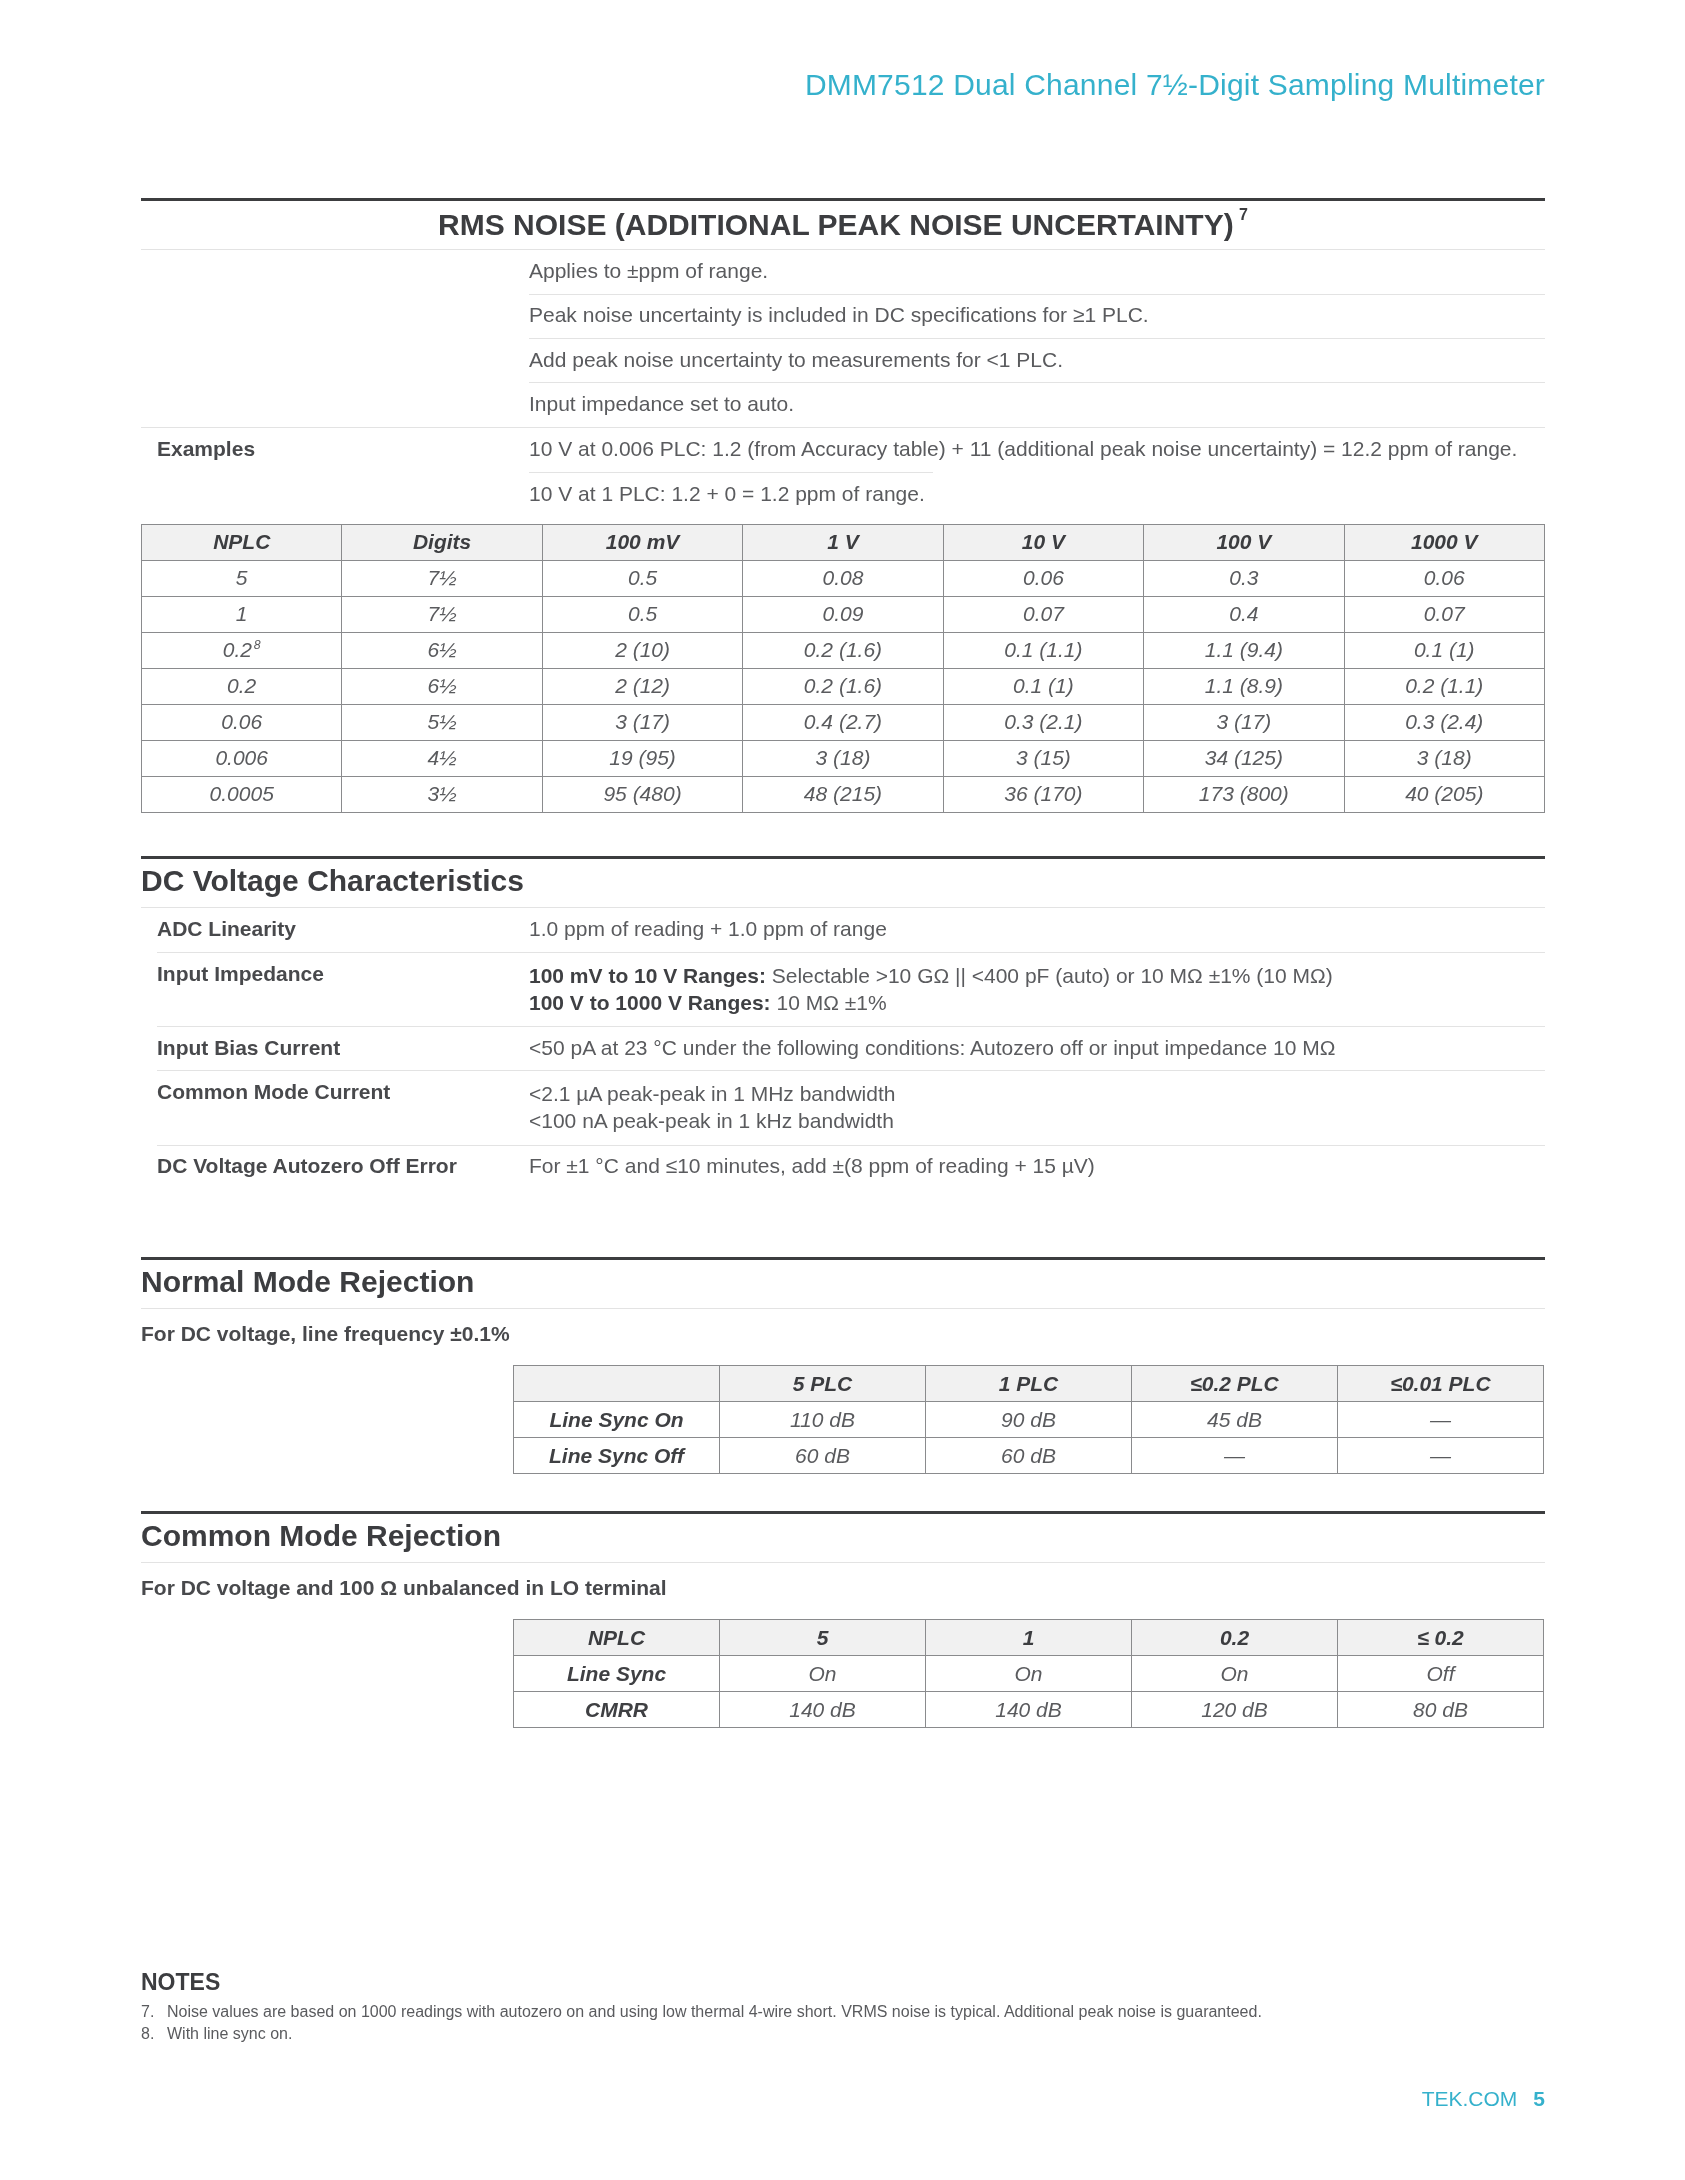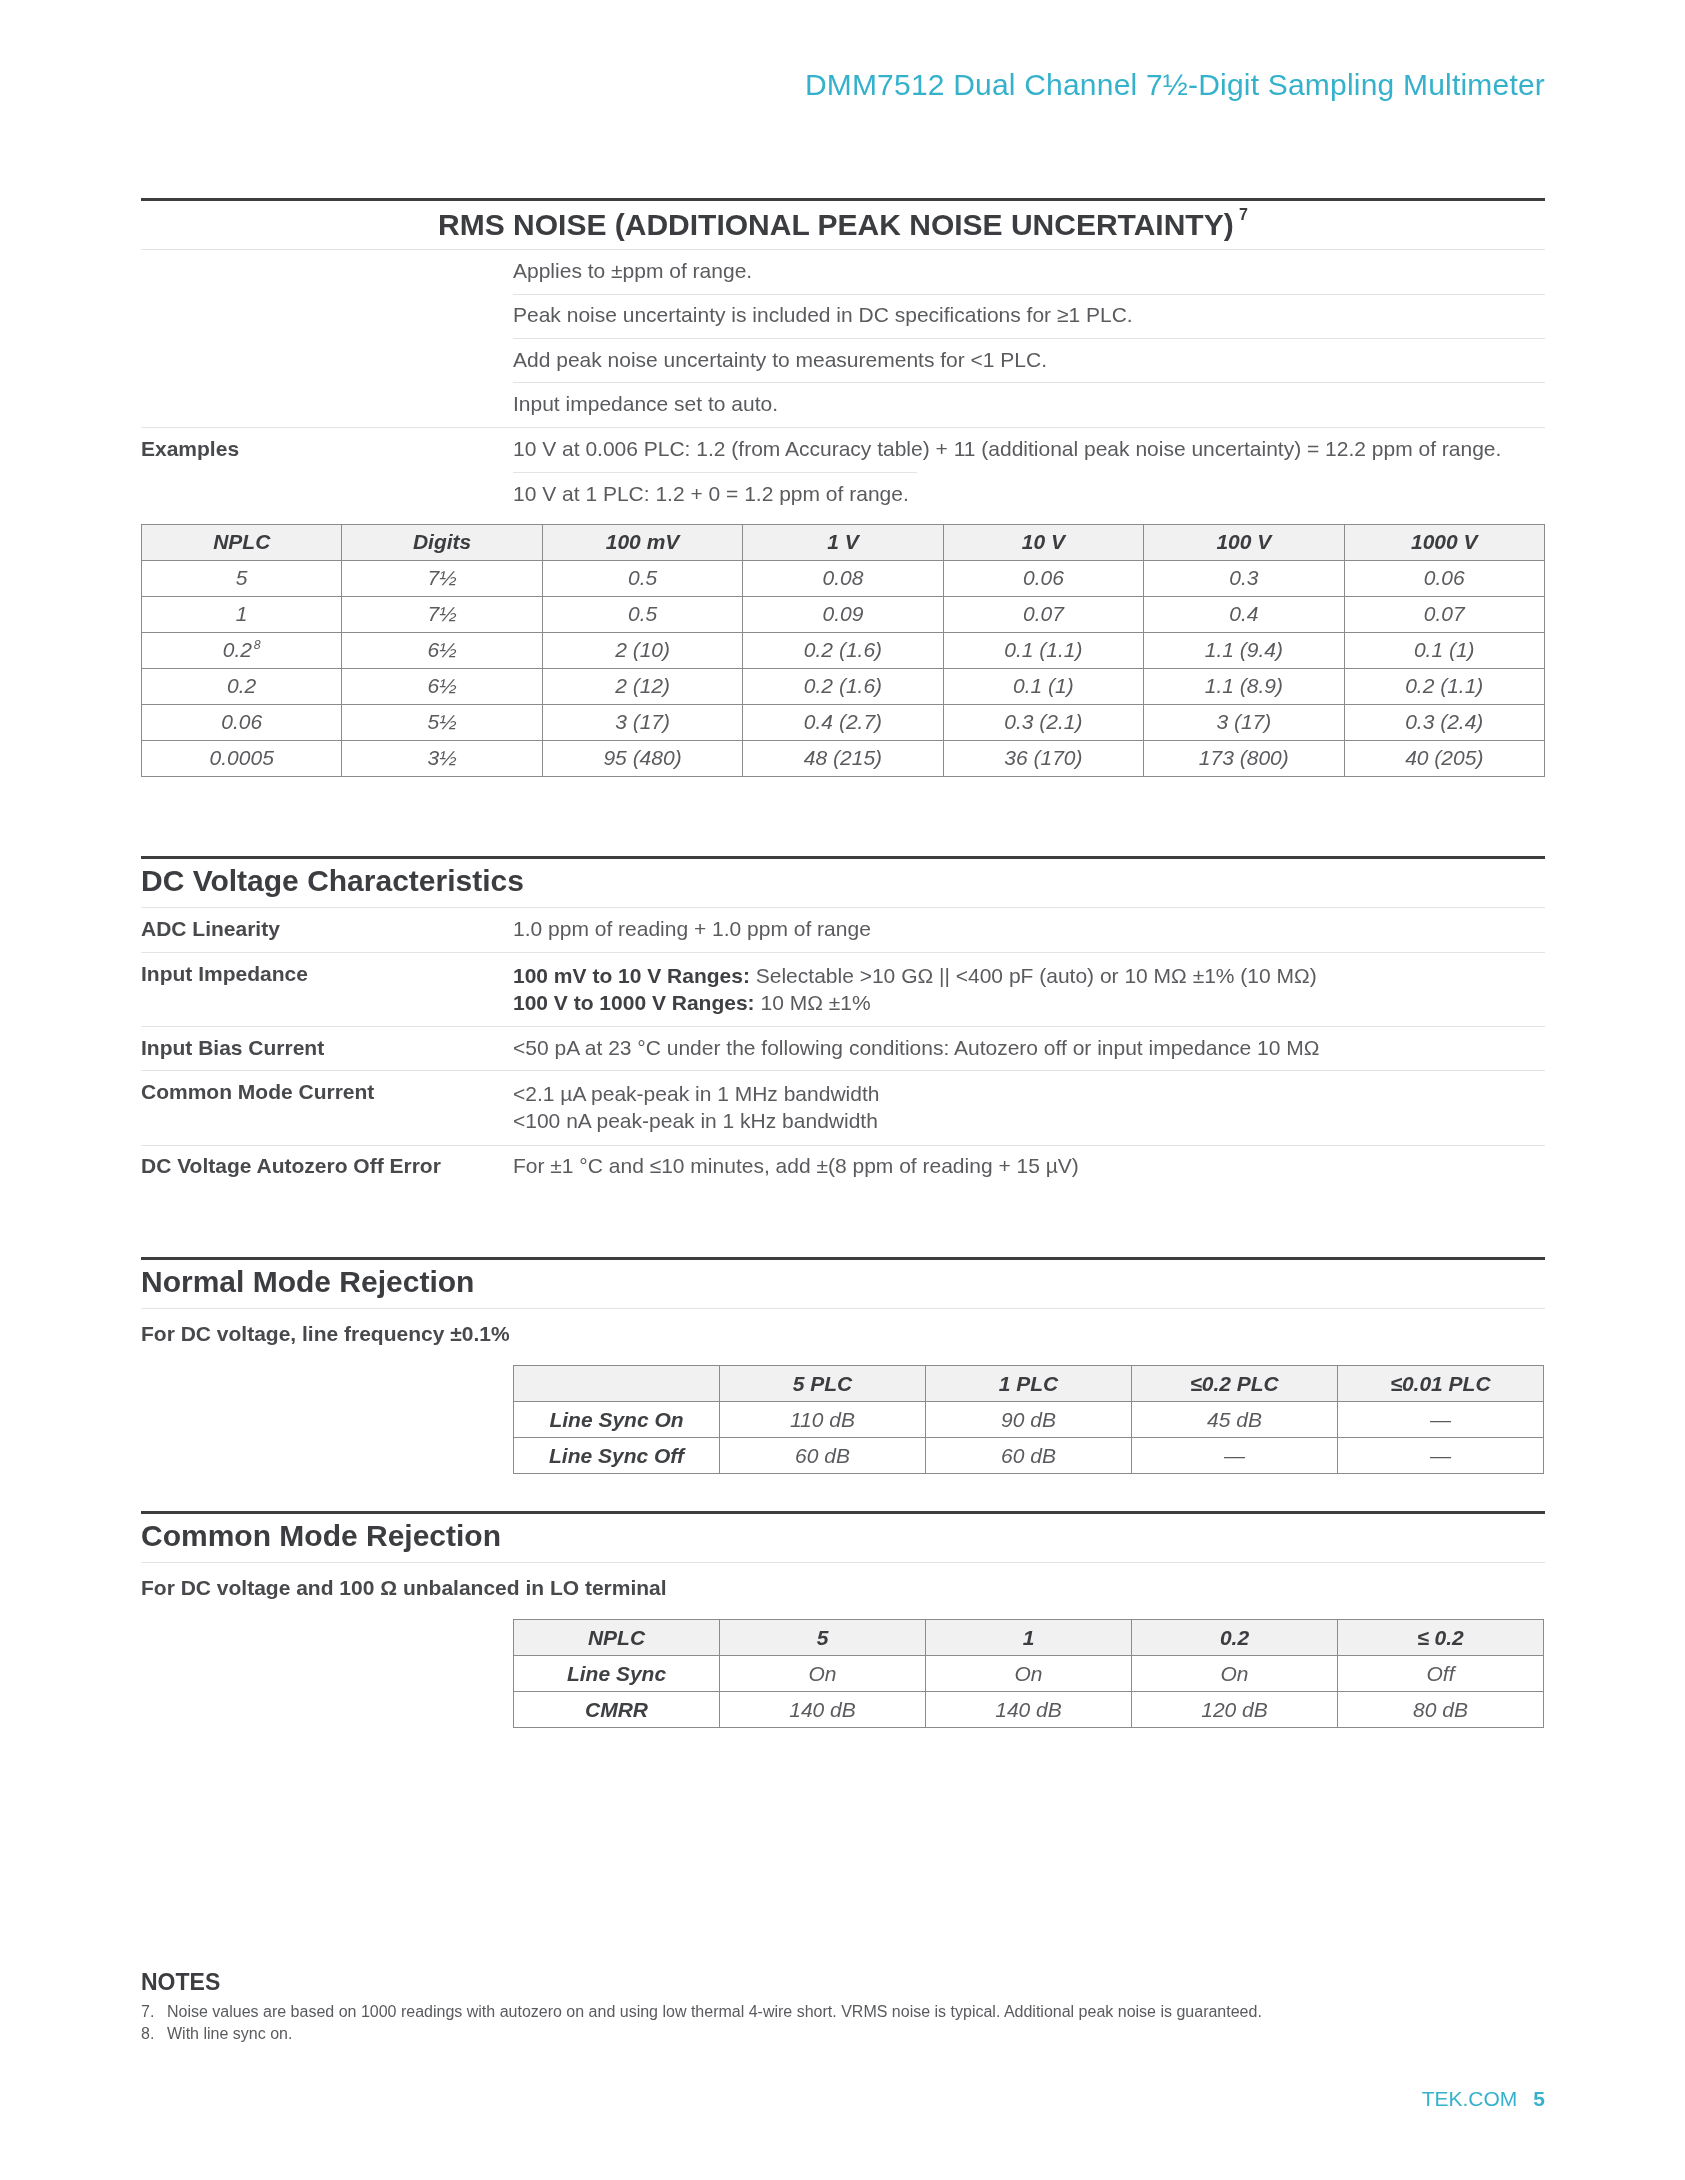--- a/index.html
+++ b/index.html
@@ -3,21 +3,21 @@
 <meta charset="utf-8">
 <style>
   html, body { margin:0; padding:0; background:#ffffff; }
   body { width:1685px; height:2180px; position:relative; font-family:"Liberation Sans", sans-serif; color:#555658; overflow:hidden; }
   .hdr-title { position:absolute; right:140px; top:68px; font-size:30px; color:#35b1cc; letter-spacing:0.2px; }
   .page { position:absolute; left:141px; width:1404px; }
   .rule-thick { height:2.6px; background:#3c3d3f; }
   .rule-thin { height:1.8px; background:#e3e3e3; }
   .sec-title { font-weight:bold; color:#3c3d40; font-size:30px; padding:5.3px 0 8.8px 0; }
   .sec-title sup { font-size:16px; vertical-align:top; position:relative; top:-1.8px; margin-left:5.3px; }
-  .spec-row { display:flex; font-size:21px; }
+  .spec-row { display:flex; font-size:21px;margin-left:16px; }
   .spec-label { width:372px; flex:none; font-weight:bold; color:#48494c; }
   .spec-val { flex:1; color:#5a5b5e; }
   .line-item { padding:8.8px 0 10.5px 0; border-bottom:1.8px solid #e3e3e3; }
   .line-item.nob { border-bottom:none; }
   .spec-val b { color:#3f4043; }
   table.grid { border-collapse:collapse; font-size:21px; color:#5a5b5e; table-layout:fixed;font-style:italic; }
   table.grid th, table.grid td { border:1.3px solid #8a8b8d; text-align:center; height:35px; padding:0; }
   table.grid th { background:#f1f1f1; color:#3c3d40; font-weight:bold; }
   table.grid td.rh { font-weight:bold; color:#3f4043; }
   table.grid sup { font-size:12.3px; vertical-align:top; margin-left:1.8px; }
@@ -109,20 +109,29 @@
       <tr>
         <td><span>0.06</span></td>
         <td>5½</td>
         <td>3 (17)</td>
         <td>0.4 (2.7)</td>
         <td>0.3 (2.1)</td>
         <td>3 (17)</td>
         <td>0.3 (2.4)</td>
       </tr>
       <tr>
+        <td><span>0.006</span></td>
+        <td>4½</td>
+        <td>19 (95)</td>
+        <td>3 (18)</td>
+        <td>3 (15)</td>
+        <td>34 (125)</td>
+        <td>3 (18)</td>
+      </tr>
+      <tr>
         <td><span>0.0005</span></td>
         <td>3½</td>
         <td>95 (480)</td>
         <td>48 (215)</td>
         <td>36 (170)</td>
         <td>173 (800)</td>
         <td>40 (205)</td>
       </tr>
     </tbody>
   </table>

